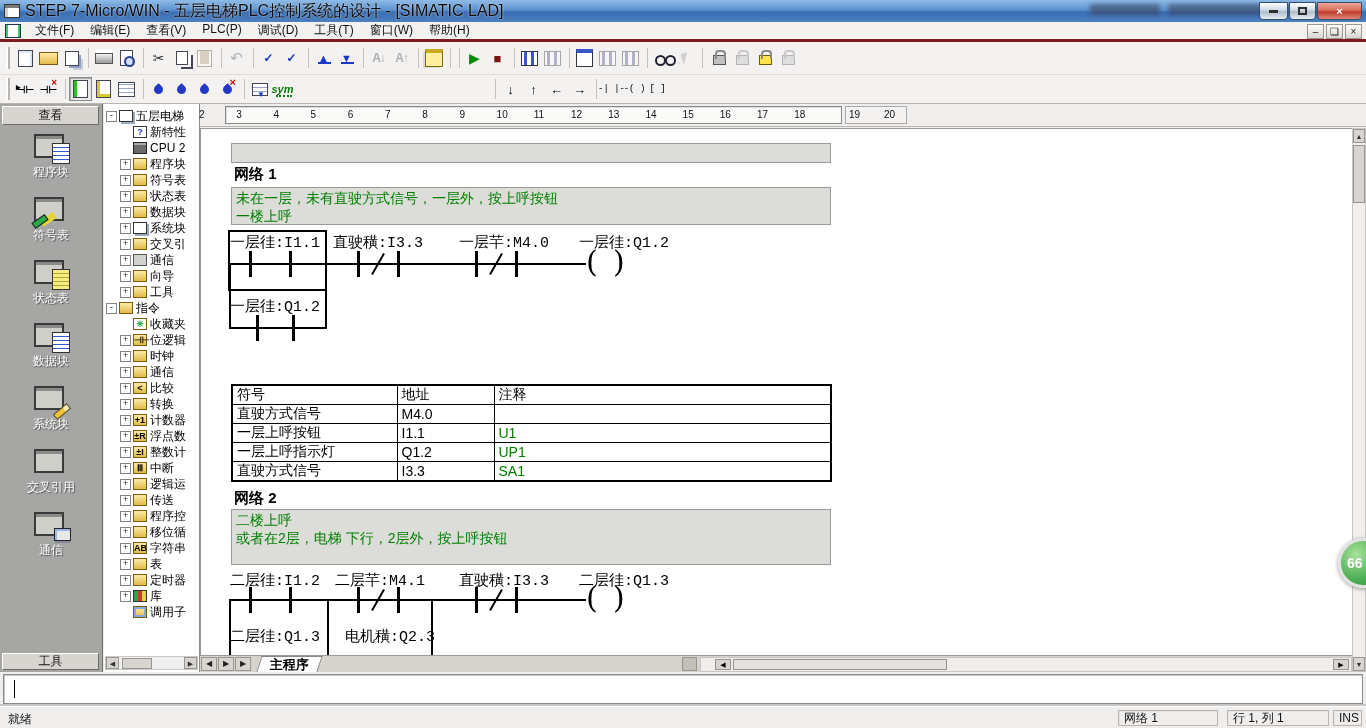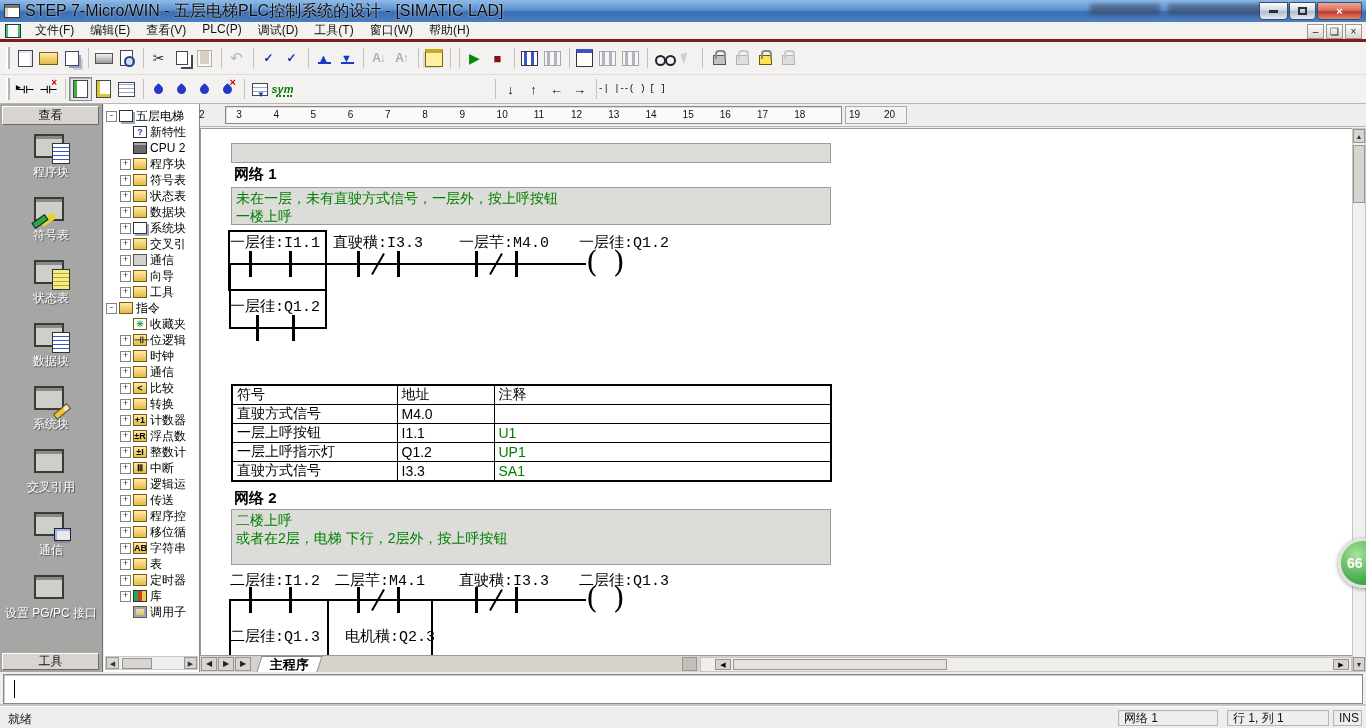--- a/index.html
+++ b/index.html
@@ -345,26 +345,20 @@
             <span class="vb-label">交叉引用</span>
           </div>
 
           <div class="vb-item">
             <span class="sbi sb-pc">
               <span class="sbw"></span>
             </span>
             <span class="vb-label">通信</span>
           </div>
 
-          <div class="vb-item">
-            <span class="sbi sb-pgpc">
-              <span class="sbw"></span>
-            </span>
-            <span class="vb-label">设置 PG/PC 接口</span>
-          </div>
         </div>
       <div class="vb-foot">工具</div>
     </div>
 
     <div class="treepanel">
       <div class="tree">
 
           <div class="ti lvl0">
             <span class="ex">-</span>
             <span class="tic t-root"></span>

